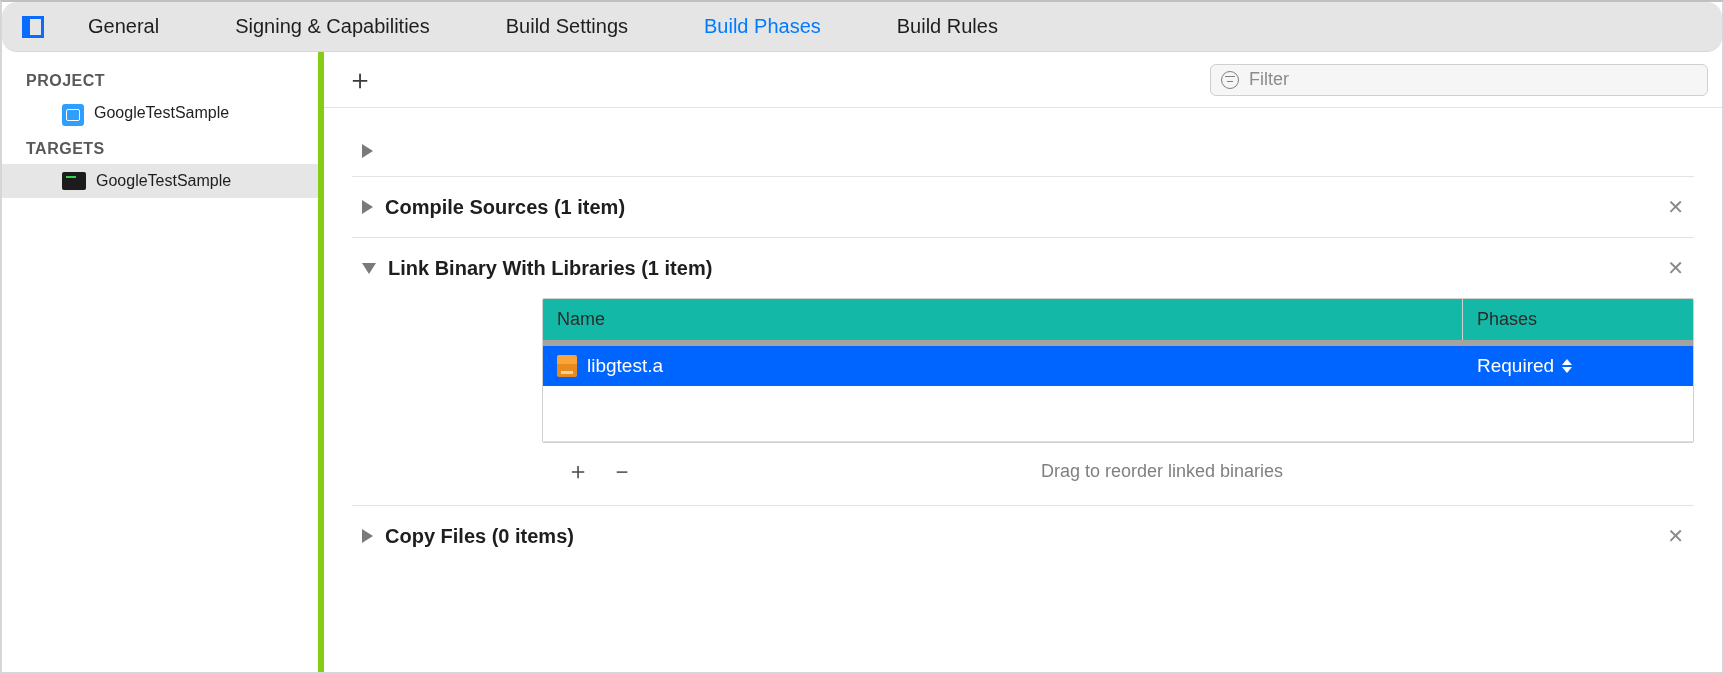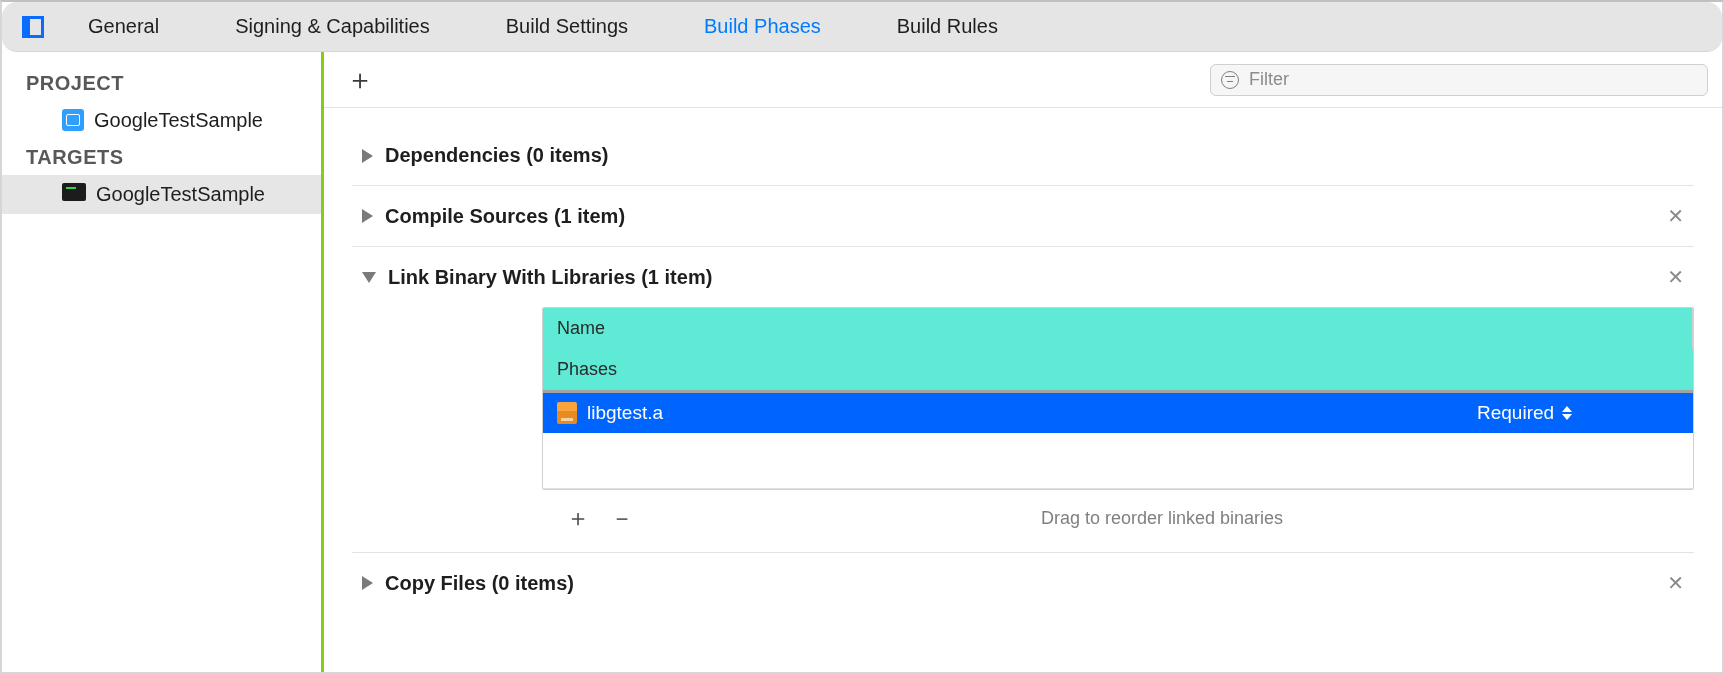--- a/index.html
+++ b/index.html
@@ -48,23 +48,23 @@
     color: #1e1e1e;
     font-size: 20px;
   }
   .tab.active { color: #007aff; }
   .body {
     display: flex;
     height: calc(100% - 50px);
   }
   .sidebar {
     width: 322px;
-    border-right: 3px solid #84cc16;
+    border-right: 6px solid #84cc16;
     padding-top: 14px;
-    font-size: 20px;
+    font-size: 16px;
   }
   .side-section-label {
     font-weight: 700;
     color: #585858;
     padding: 6px 24px;
     letter-spacing: 0.5px;
   }
   .side-item {
     display: flex;
     gap: 10px;
@@ -201,25 +201,24 @@
   .phase-body {
     padding: 18px 0 0 190px;
   }
   .lib-table {
     border: 1px solid #d0d0d0;
     border-radius: 2px;
     overflow: hidden;
   }
   .lib-head {
     display: flex;
-    background: #5eead4;
-    border-bottom: 3px solid #a3a3a3;
+    background: #14b8a6;
+    border-bottom: 6px solid #a3a3a3;
     font-size: 18px;
     color: #2b2b2b;
-    flex-direction: column;
   }
   .lib-head .col-name {
     flex: 1;
     padding: 10px 14px;
     border-right: 1px solid #d0d0d0;
   }
   .lib-head .col-status {
     width: 230px;
     padding: 10px 14px;
   }
@@ -330,21 +329,20 @@
         <span class="filter-icon"></span>
         <input class="filter-input" placeholder="Filter" style="">
       </div>
     </div>
 
     <div class="phases">
 
       <div class="phase">
         <div class="phase-header">
           <span class="disclosure closed"></span>
-          <span class="phase-title">Dependencies (0 items)</span>
         </div>
       </div>
 
       <div class="phase">
         <div class="phase-header">
           <span class="disclosure closed"></span>
           <span class="phase-title">Compile Sources (1 item)</span>
           <span class="phase-x">✕</span>
         </div>
       </div>

